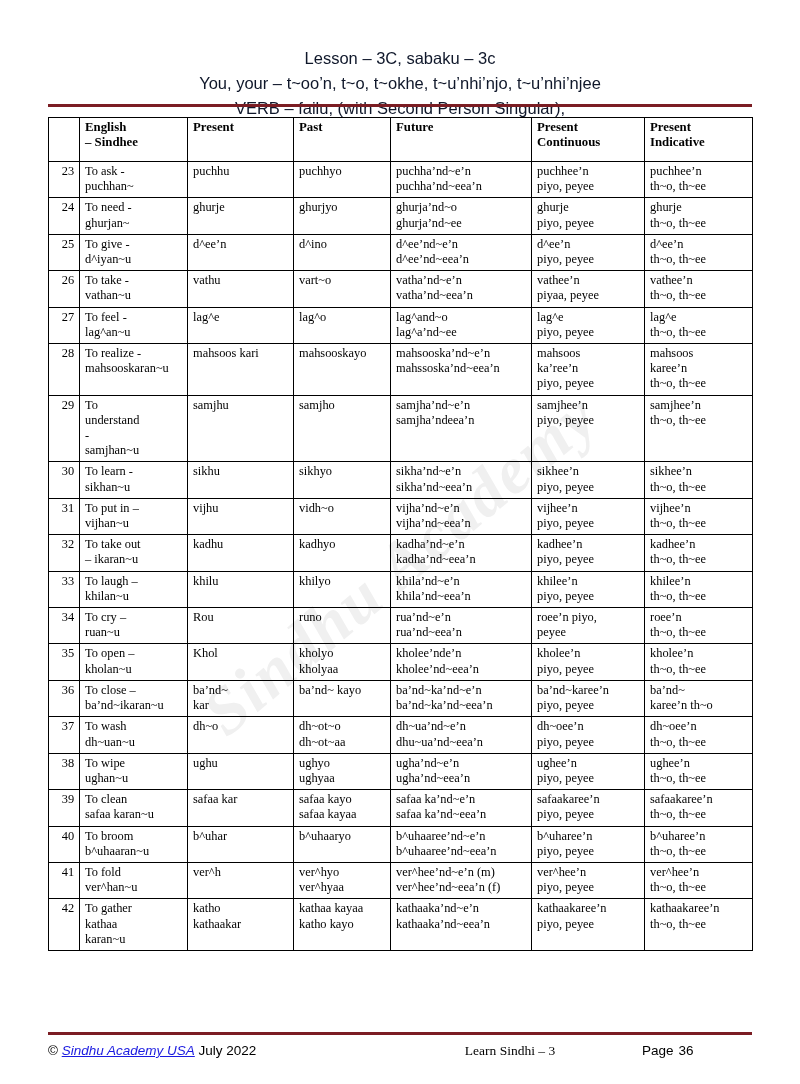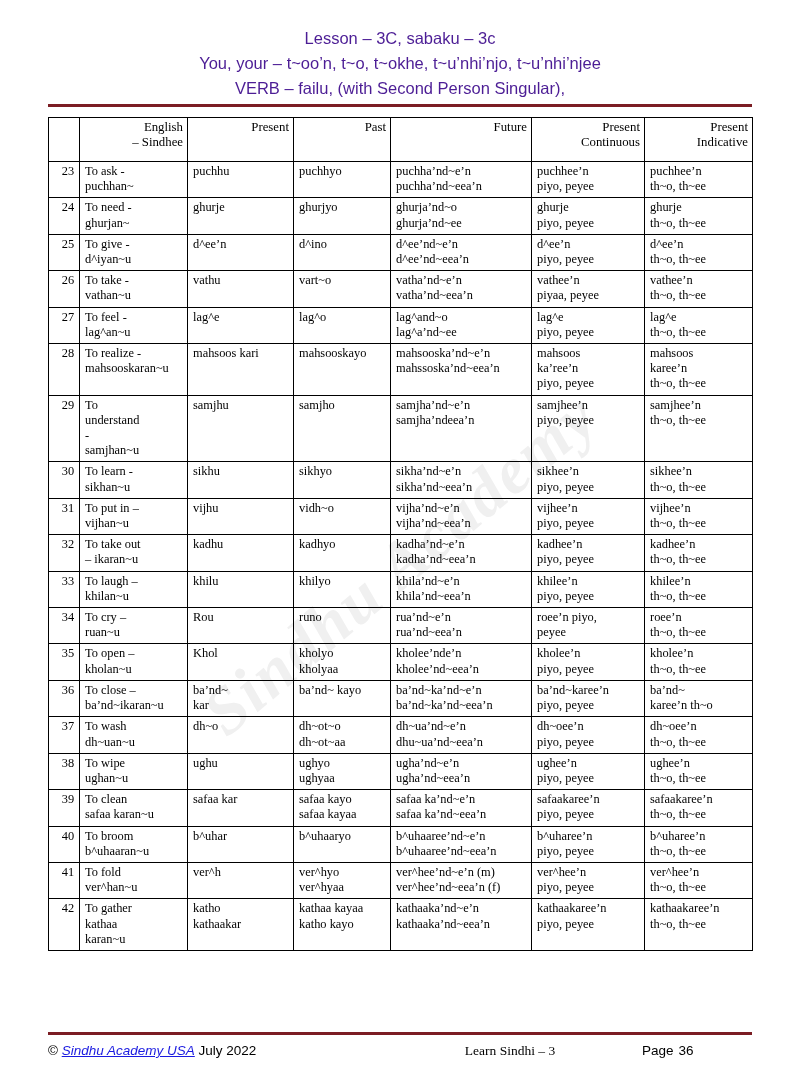--- a/index.html
+++ b/index.html
@@ -37,26 +37,26 @@
     letter-spacing: 2px;
     z-index: 0;
     pointer-events: none;
     user-select: none;
   }
 
   
   .doc-header {
     position: relative;
     z-index: 2;
-    padding-top: 26px;
+    padding-top: 46px;
     text-align: center;
     font-family: "Liberation Sans", sans-serif;
     font-size: 16.5px;
     line-height: 25px;
-    color: #4c1d95;
+    color: #0f172a;
   }
   .doc-header .hline {
     display: block;
     white-space: nowrap;
   }
 
   .maroon-rule {
     position: absolute;
     left: 48px;
     right: 48px;
@@ -82,23 +82,23 @@
     font-size: 12.4px;
     line-height: 15.2px;
   }
   table.verbs th, table.verbs td {
     border: 1px solid #000000;
     vertical-align: top;
     padding: 2px 4px 3px 5px;
     word-wrap: break-word;
   }
   table.verbs thead th {
-    font-weight: normal;
+    font-weight: bold;
     font-size: 12.8px;
-    text-align: right;
+    text-align: left;
     height: 38px;
   }
   table.verbs td.num {
     text-align: center;
     padding-left: 8px;
     padding-right: 0;
   }
   
   col.c-num  { width: 31px; }
   col.c-eng  { width: 108px; }

